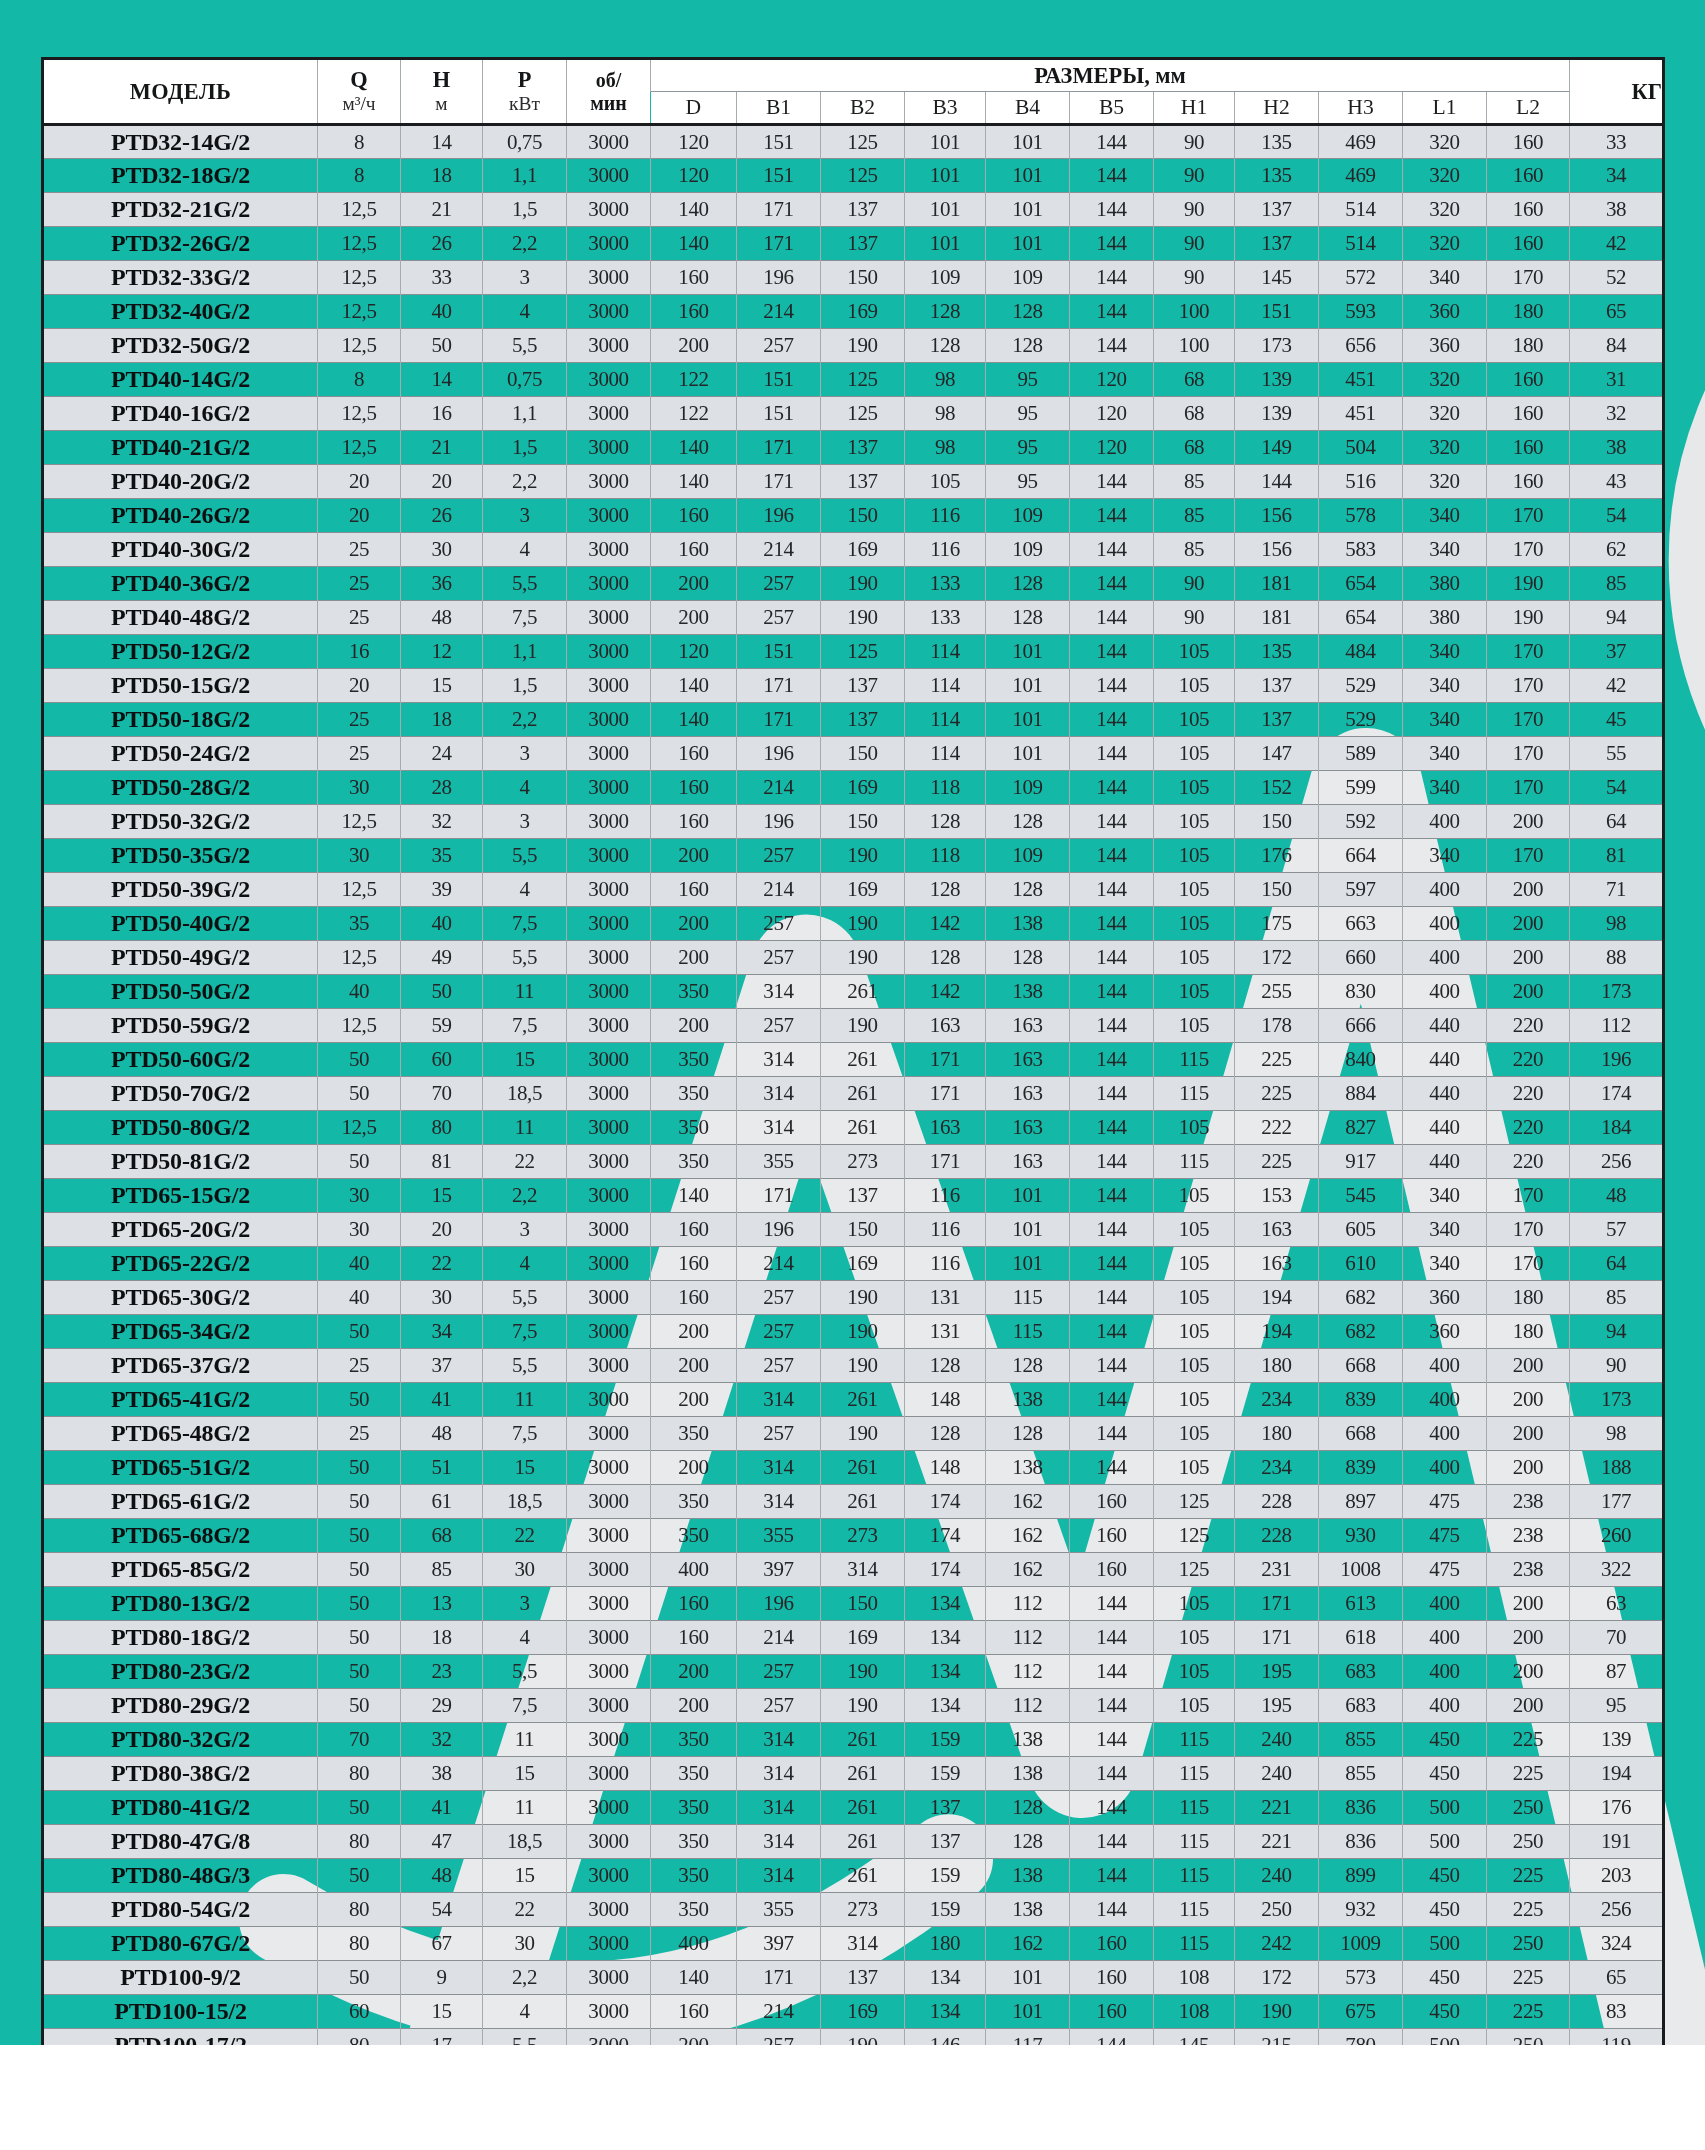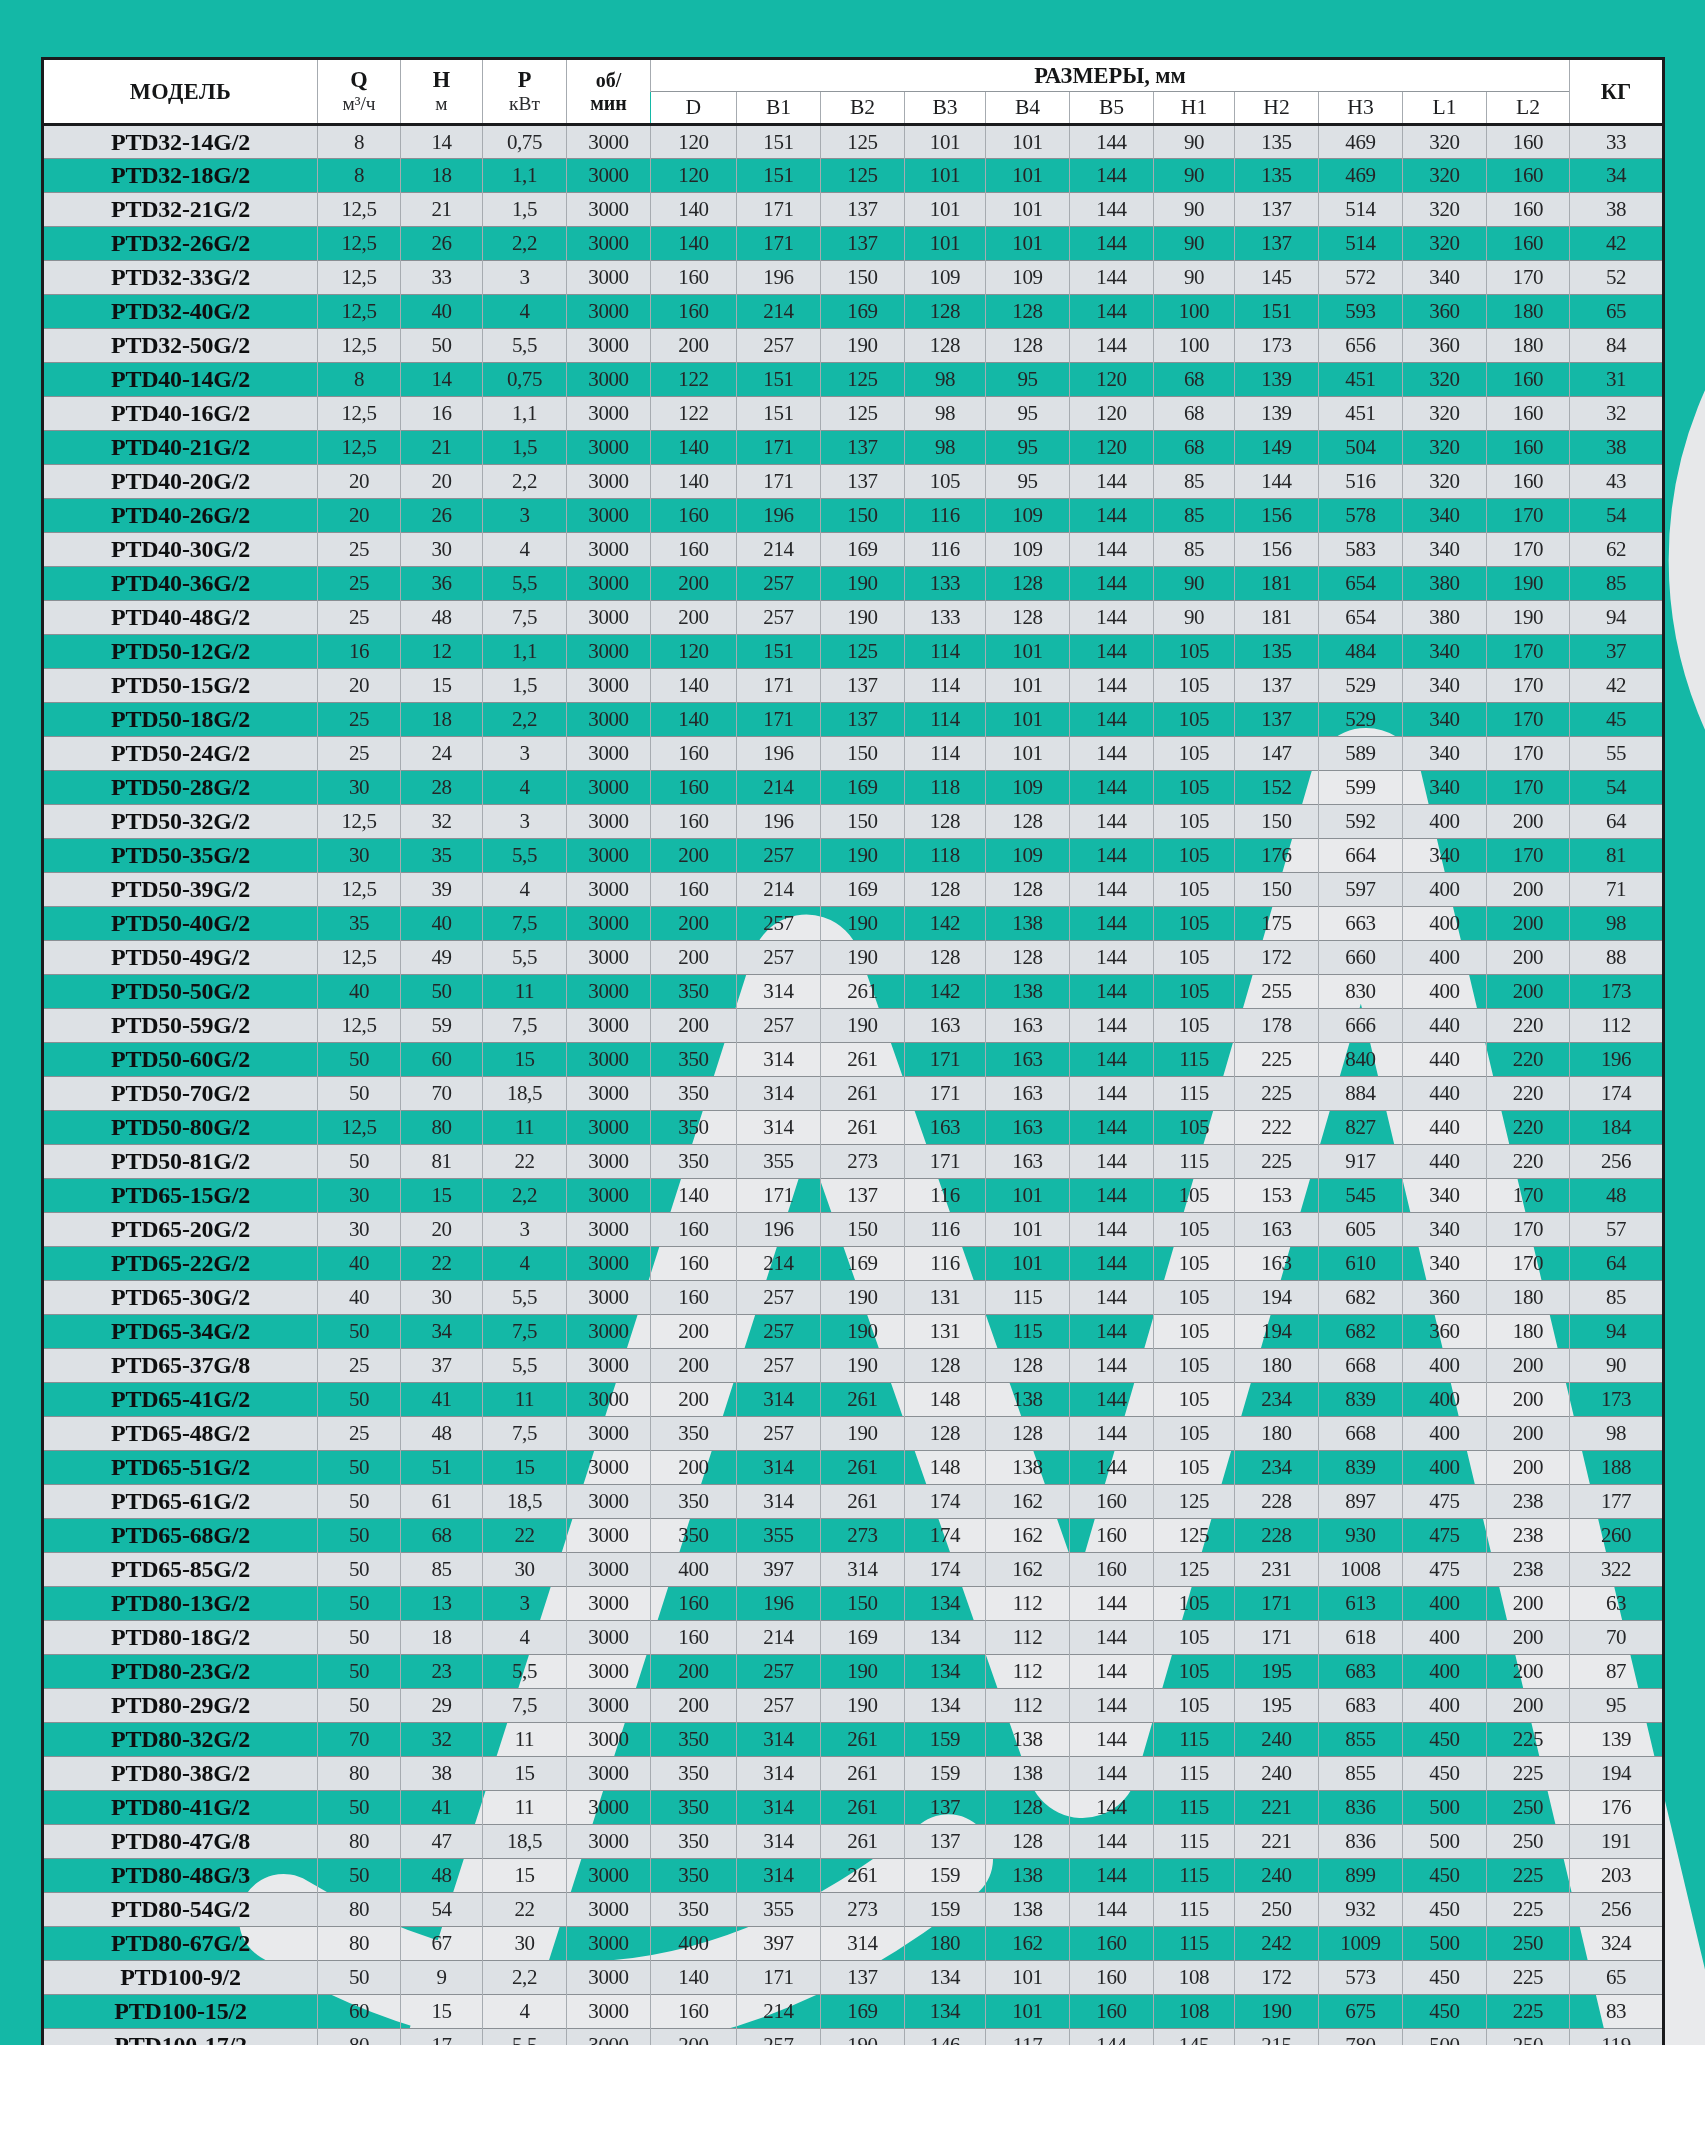--- a/index.html
+++ b/index.html
@@ -42,21 +42,21 @@
   tbody tr:nth-child(odd) td { background:#dde1e5; }
   tbody tr:nth-child(even) td { background:transparent; }
   td { font-size:21px; color:#242527; letter-spacing:-0.4px; }
   td.model { font-weight:bold; font-size:24px; color:#0e0f10; letter-spacing:-0.2px; }
   .hlabel { font-size:22.4px; font-weight:bold; color:#151617; line-height:1.15; }
   .hunit  { font-size:19.4px; font-weight:normal; color:#2a2b2d; line-height:1.15; }
   .rpm div { font-size:20px; font-weight:bold; color:#151617; line-height:1.15;text-align:center; }
   .dims-label { font-size:22.4px; font-weight:bold; color:#151617;margin-top:24px; }
   .dimcol { font-size:21.6px; font-weight:normal; color:#1d1e20; }
   .model-header { font-size:22.4px; font-weight:bold; color:#151617; letter-spacing:0.4px; }
-  .kg-header { font-size:22.4px; font-weight:bold; color:#151617; }
+  .kg-header { font-size:22.4px; font-weight:bold; color:#151617;text-align:right; }
 </style>
 </head>
 <body>
 
 <div class="page">
 
   <svg class="watermark" width="1706" height="2151" viewBox="0 0 2285 2881">
     <circle cx="2790" cy="750" r="470" fill="none" stroke="#e7e8ea" stroke-width="170"></circle>
     <polyline points="620,2740 1080,1300 1450,2360 1830,1050 2245,2800" fill="none" stroke="#e9eaec" stroke-width="150" stroke-linecap="round" stroke-linejoin="round"></polyline>
     <path d="M 380 2570 Q 830 2840 1270 2490" fill="none" stroke="#e9eaec" stroke-width="120" stroke-linecap="round"></path>
@@ -798,21 +798,21 @@
             <td>115</td>
             <td>144</td>
             <td>105</td>
             <td>194</td>
             <td>682</td>
             <td>360</td>
             <td>180</td>
             <td>94</td>
           </tr>
           <tr>
-            <td class="model">PTD65-37G/8</td>
+            <td class="model">PTD65-37G/2</td>
             <td>25</td>
             <td>37</td>
             <td>5,5</td>
             <td>3000</td>
             <td>200</td>
             <td>257</td>
             <td>190</td>
             <td>128</td>
             <td>128</td>
             <td>144</td>

